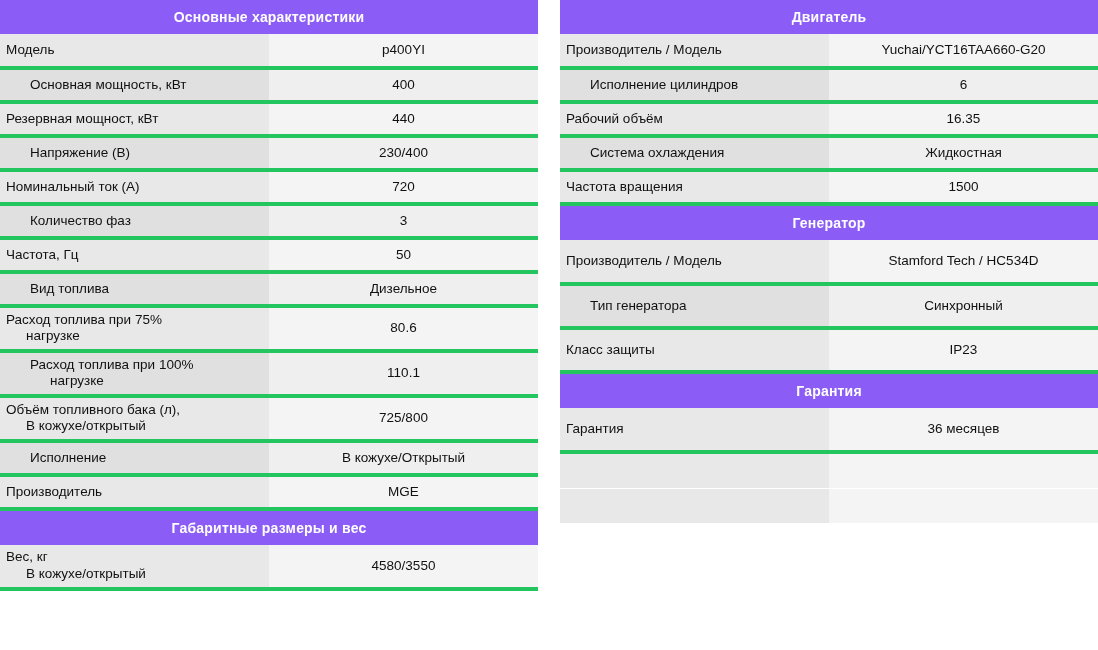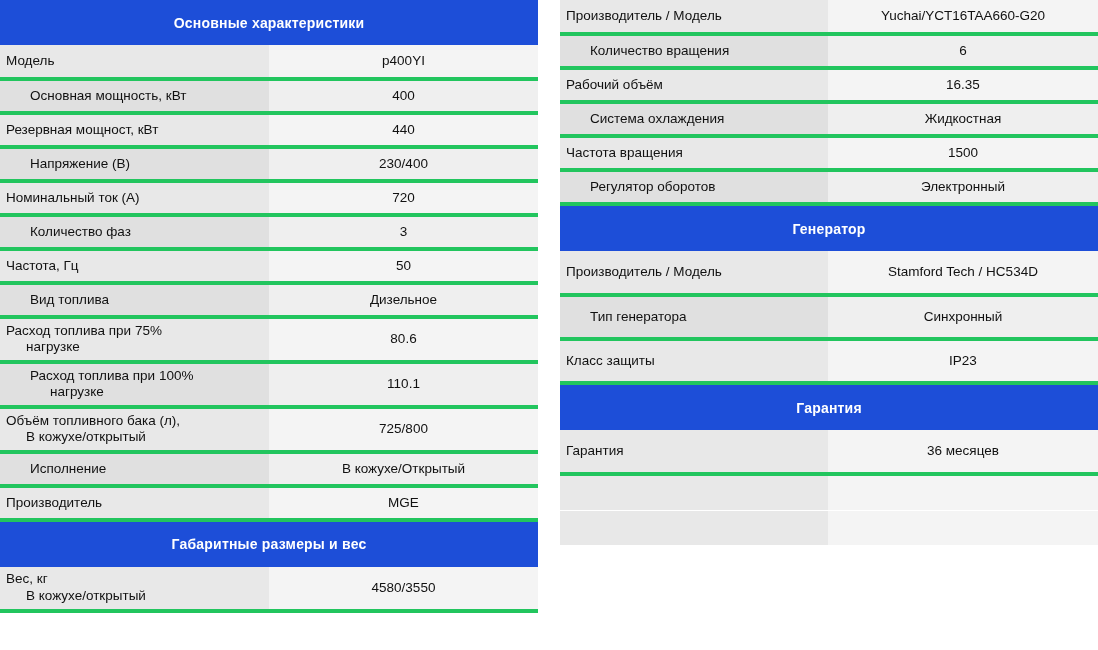--- a/index.html
+++ b/index.html
@@ -29,25 +29,25 @@
   table.spec {
     width: 100%;
     border-collapse: collapse;
     table-layout: fixed;
   }
   table.spec td, table.spec th {
     padding: 0;
     margin: 0;
   }
   .sec-head td {
-    background: #1d4ed8;
+    background: #8b5cf6;
     color: #ffffff;
     font-weight: bold;
     text-align: center;
-    height: 45px;
+    height: 34px;
     line-height: 28px;
     font-size: 14px;
     letter-spacing: 0.2px;
   }
   .row td {
     border-bottom: 4px solid #22c55e;
     height: 34px;
     vertical-align: middle;
     font-size: 13.5px;
   }
@@ -177,43 +177,42 @@
           <td class="val">4580/3550</td>
         </tr>
       </tbody>
     </table>
   </div>
 
   <div class="col right-col">
     <table class="spec">
       <tbody>
 
+        <tr class="sec-head">
+          <td colspan="2">Двигатель</td>
+        </tr>
         <tr class="row">
           <td class="lbl">Производитель / Модель</td>
           <td class="val">Yuchai/YCT16TAA660-G20</td>
         </tr>
         <tr class="row alt">
-          <td class="lbl">Количество вращения</td>
+          <td class="lbl">Исполнение цилиндров</td>
           <td class="val">6</td>
         </tr>
         <tr class="row">
           <td class="lbl">Рабочий объём</td>
           <td class="val">16.35</td>
         </tr>
         <tr class="row alt">
           <td class="lbl">Система охлаждения</td>
           <td class="val">Жидкостная</td>
         </tr>
         <tr class="row">
           <td class="lbl">Частота вращения</td>
           <td class="val">1500</td>
-        </tr>
-        <tr class="row alt">
-          <td class="lbl">Регулятор оборотов</td>
-          <td class="val">Электронный</td>
         </tr>
 
         <tr class="sec-head">
           <td colspan="2">Генератор</td>
         </tr>
         <tr class="row tall">
           <td class="lbl">Производитель / Модель</td>
           <td class="val">Stamford Tech / HC534D</td>
         </tr>
         <tr class="row tall alt">

